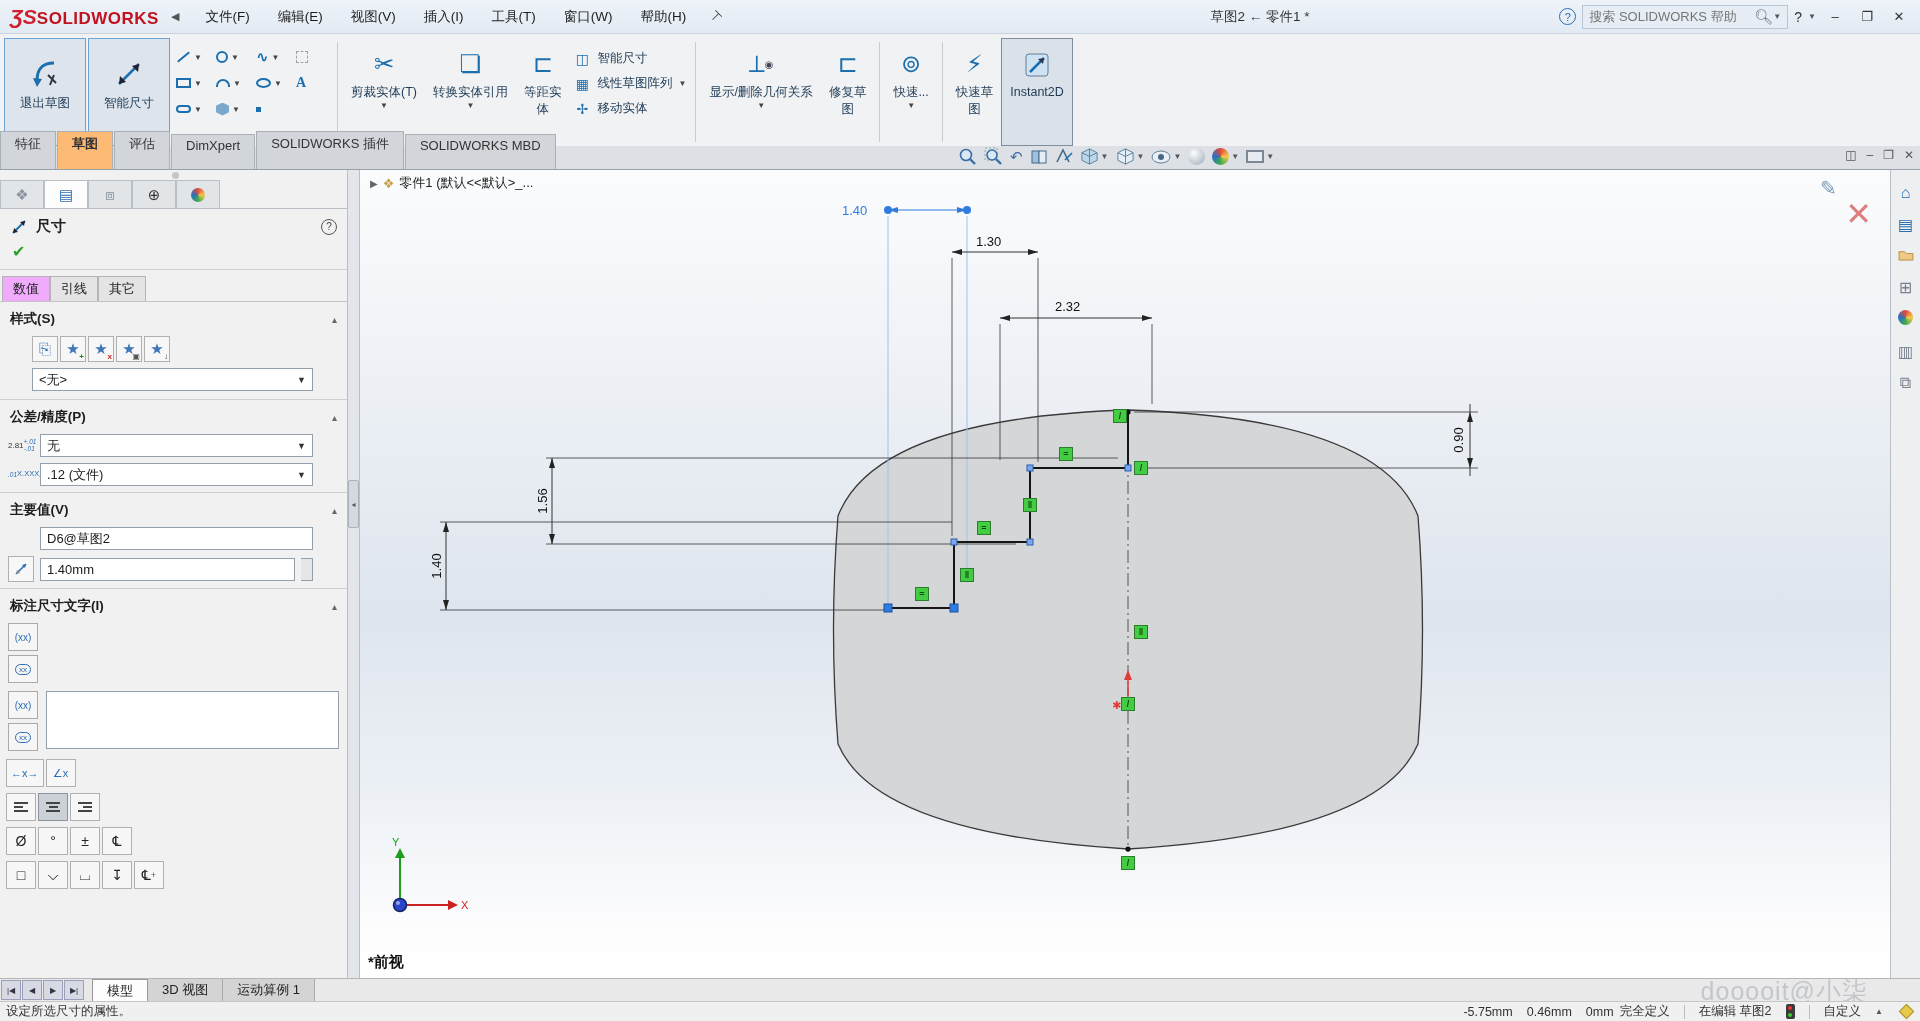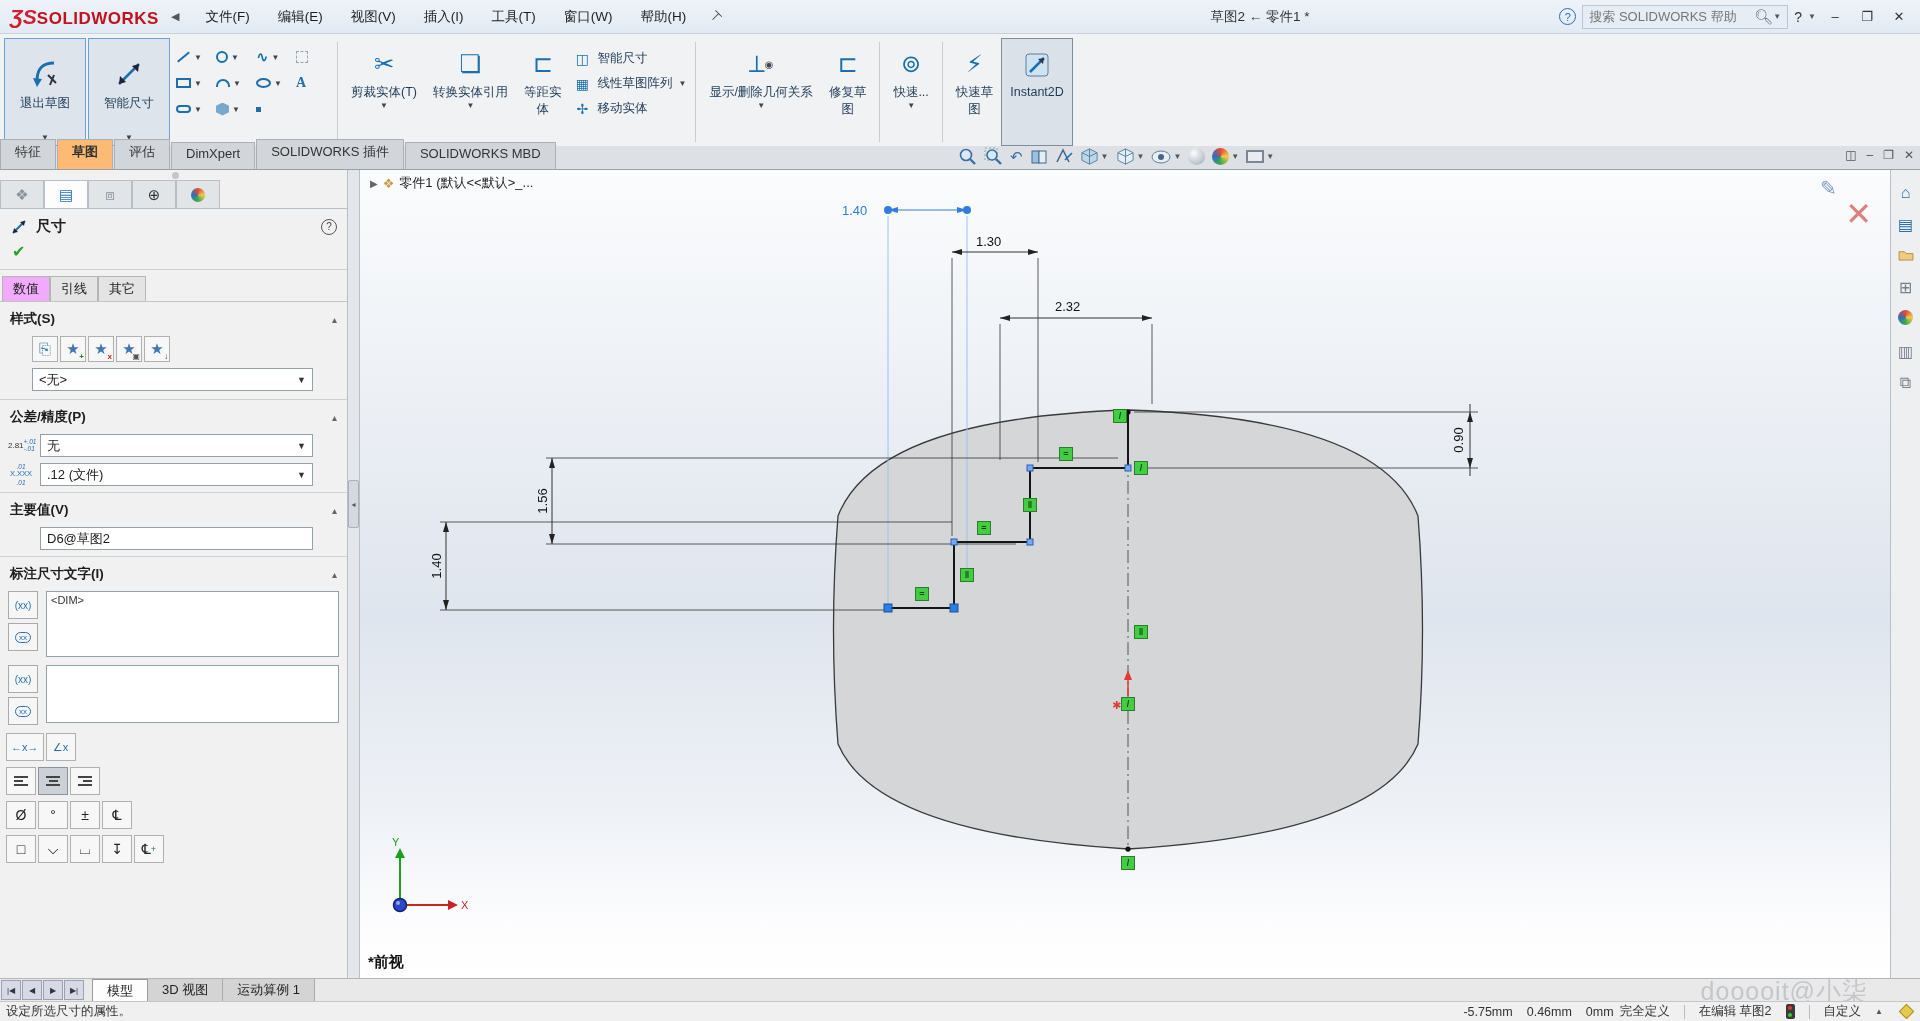--- a/index.html
+++ b/index.html
@@ -62,21 +62,21 @@
   .medbtn .micon { height:40px; display:flex; align-items:center; font-size:24px; color:#1b6fae; }
   .smallcol { display:flex; flex-direction:column; justify-content:flex-start; gap:4px; padding-top:10px; }
   .smallbtn { display:flex; align-items:center; gap:6px; font-size:12.5px; color:#1d3a55; padding:2px 4px; }
   .smallbtn .sicon { color:#1b6fae; font-size:14px; width:18px; text-align:center; }
   .instant { border:1px solid #7e8ea0; background:#dbe1e8; }
   .dropcaret { font-size:8px; color:#444; text-align:center; }
 
   
   .tabrow { height:24px; background:#dde1e5; border-bottom:1px solid #98a0a8;
     display:flex; align-items:flex-end; position:relative; }
-  .ctab { font-size:13px; padding:3px 14px 8px; border:1px solid #aab0b6; border-bottom:none;
+  .ctab { font-size:13px; padding:3px 14px 16px; border:1px solid #aab0b6; border-bottom:none;
     background:#d2d6da; color:#333; margin-right:1px; white-space:nowrap; }
   .ctab.active { background:#fdba74; font-weight:bold; }
   .headsup { position:absolute; left:958px; top:1px; display:flex; align-items:center; gap:7px; }
   .hicon { display:flex; align-items:center; gap:2px; }
   .ball { width:17px; height:17px; border-radius:50%;
     background:radial-gradient(circle at 35% 30%,#fdfdfd,#b9c2cc 70%,#8d99a6); }
   .scene-ball { width:17px; height:17px; border-radius:50%;
     background:conic-gradient(#e04b3a,#f2c94c,#3fa94d,#2d6fc2,#e04b3a); }
   .monitor { width:18px; height:13px; border:2px solid #7b8794; background:#e8ecf0; }
   .tabrow-right { position:absolute; right:6px; top:2px; display:flex; gap:10px;
@@ -110,21 +110,21 @@
   .starrow { display:flex; gap:2px; margin:4px 0 6px 32px; }
   .starbtn { width:26px; height:26px; border:1px solid #b0b0b0; background:#f7f7f7;
     display:flex; align-items:center; justify-content:center; font-size:15px; color:#3f78b5; position:relative; }
   .starbtn i { position:absolute; right:1px; bottom:0; font-size:8px; font-style:normal; font-weight:bold; }
   .dd { height:23px; border:1px solid #93a0ac; background:#fff; display:flex; align-items:center;
     font-size:13px; padding:0 6px; margin:2px 34px 8px 32px; position:relative; }
   .dd .ddcaret { margin-left:auto; font-size:9px; color:#333; }
   .rowline { display:flex; align-items:center; margin:4px 34px 6px 8px; gap:6px; }
   .tolic { width:26px; font-size:8px; color:#333; display:flex; align-items:center; line-height:1; }
   .tolic .stk { display:flex; flex-direction:column; font-size:6.5px; color:#2a6db5; }
-  .tolic2 { width:26px; display:flex; flex-direction:column; font-size:6.5px; color:#2a6db5;
+  .tolic2 { width:26px; display:flex; font-size:6.5px; color:#2a6db5;
     line-height:1.1; align-items:center; }
   .tolic2 .mainv { font-size:7.5px; }
   .grow { flex:1; }
   .inp { height:23px; border:1px solid #93a0ac; background:#fff; font-size:13px;
     padding:0 6px; font-family:inherit; color:#1a1a1a; width:100%; }
   .spin { width:12px; height:23px; background:#e4e7ea; border:1px solid #93a0ac; border-left:none; }
   .flipbtn { width:26px; height:26px; border:1px solid #b0b0b0; background:#f7f7f7;
     display:flex; align-items:center; justify-content:center; }
   .ta-row { display:flex; margin:4px 8px 8px; gap:8px; }
   .ta-btns { display:flex; flex-direction:column; gap:4px; }
@@ -531,36 +531,46 @@
     </div>
     <div class="pdivider"></div>
 
     <div class="secthead">
       <span>主要值(V)</span>
       <span class="chev">▴</span>
     </div>
     <div class="rowline" style="margin-left:40px">
       <input class="inp" value="D6@草图2" style="">
     </div>
+    <div class="rowline">
+      <span class="flipbtn">
+        <svg width="14" height="14" viewBox="0 0 14 14">
+            <line x1="2" y1="12" x2="12" y2="2" stroke="#2a6db5" stroke-width="1.6"></line>
+            <polygon points="12,2 11,6 8,3" fill="#2a6db5"></polygon>
+            <polygon points="2,12 3,8 6,11" fill="#889"></polygon>
+          </svg>
+      </span>
+      <input class="inp grow" value="1.40mm" style="">
+      <span class="spin"></span>
+    </div>
     <div class="pdivider"></div>
 
     <div class="secthead">
       <span>标注尺寸文字(I)</span>
       <span class="chev">▴</span>
     </div>
     <div class="ta-row">
       <div class="ta-btns">
         <span class="notebtn">
             <span>(xx)</span>
           </span>
         <span class="notebtn oval">
             <span>xx</span>
           </span>
       </div>
-      <textarea class="ta" style="">&lt;DIM&gt;</textarea>
     </div>
     <div class="ta-row">
       <div class="ta-btns">
         <span class="notebtn">
             <span>(xx)</span>
           </span>
         <span class="notebtn oval">
             <span>xx</span>
           </span>
       </div>

